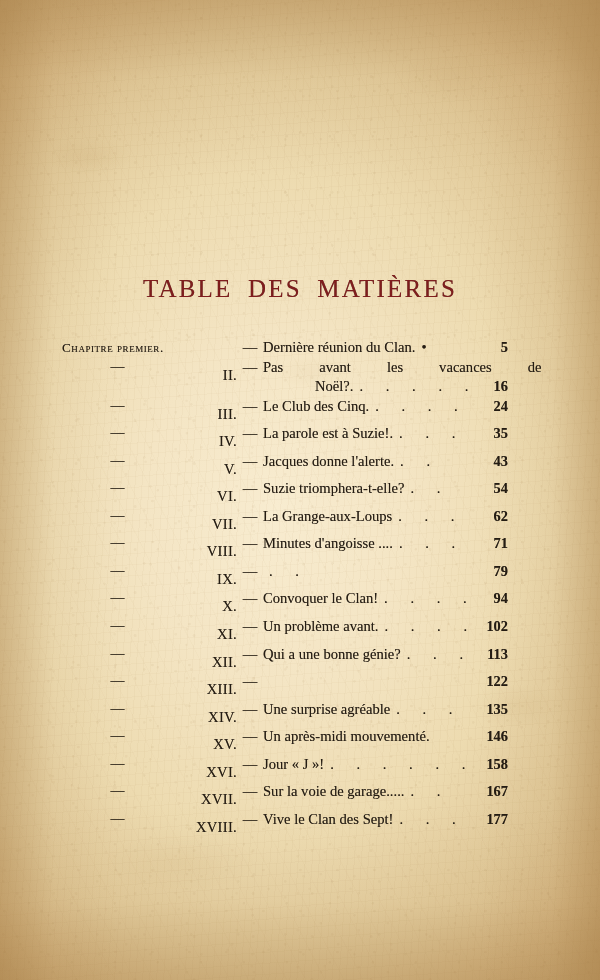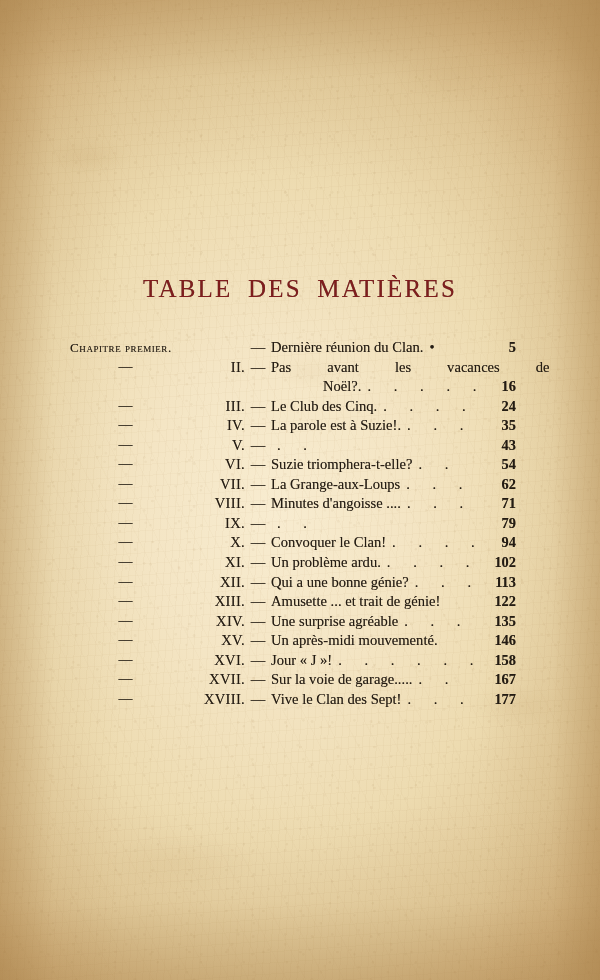--- a/index.html
+++ b/index.html
@@ -104,21 +104,21 @@
     letter-spacing: 2.2px;
     word-spacing: 7px;
     font-weight: 400;
     color: #7f1d1d;
     text-shadow: 0 0 .6px rgba(30,23,16,.55);
   }
 
   .toc-list {
     position: absolute;
     top: 338px;
-    left: 68px;
+    left: 60px;
     width: 448px;
   }
 
   .toc-row {
     display: flex;
     align-items: flex-start;
     font-size: 14.6px;
     line-height: 19.55px;
     color: #241c13;
     text-shadow: 0 0 .55px rgba(36,28,19,.5);
@@ -145,20 +145,21 @@
     transform: translateY(-1px);
   }
 
   
   .col-num {
     width: 62px;
     flex: 0 0 62px;
     text-align: right;
     white-space: nowrap;
     letter-spacing: .3px;
+    margin-top: 8px;
   }
   
   .col-dash {
     width: 26px;
     flex: 0 0 26px;
     text-align: center;
     white-space: nowrap;
   }
 
   
@@ -292,20 +293,21 @@
       </div>
 
       <div class="toc-row">
         <div class="col-chap">
           <span class="rep-dash">—</span>
         </div>
         <div class="col-num">V.</div>
         <div class="col-dash">—</div>
         <div class="col-body">
           <div class="line">
+            <span class="ttl">Jacques donne l'alerte.</span>
             <span class="leaders">. .</span>
             <span class="pg">43</span>
           </div>
         </div>
       </div>
 
       <div class="toc-row">
         <div class="col-chap">
           <span class="rep-dash">—</span>
         </div>
@@ -380,21 +382,21 @@
       </div>
 
       <div class="toc-row">
         <div class="col-chap">
           <span class="rep-dash">—</span>
         </div>
         <div class="col-num">XI.</div>
         <div class="col-dash">—</div>
         <div class="col-body">
           <div class="line">
-            <span class="ttl">Un problème ardu.</span>
+            <span class="ttl">Un problème avant.</span>
             <span class="leaders">. . . .</span>
             <span class="pg">102</span>
           </div>
         </div>
       </div>
 
       <div class="toc-row">
         <div class="col-chap">
           <span class="rep-dash">—</span>
         </div>
@@ -410,21 +412,20 @@
       </div>
 
       <div class="toc-row">
         <div class="col-chap">
           <span class="rep-dash">—</span>
         </div>
         <div class="col-num">XIII.</div>
         <div class="col-dash">—</div>
         <div class="col-body">
           <div class="line">
-            <span class="ttl">Amusette ... et trait de génie!</span>
             <span class="leaders"></span>
             <span class="pg">122</span>
           </div>
         </div>
       </div>
 
       <div class="toc-row">
         <div class="col-chap">
           <span class="rep-dash">—</span>
         </div>

